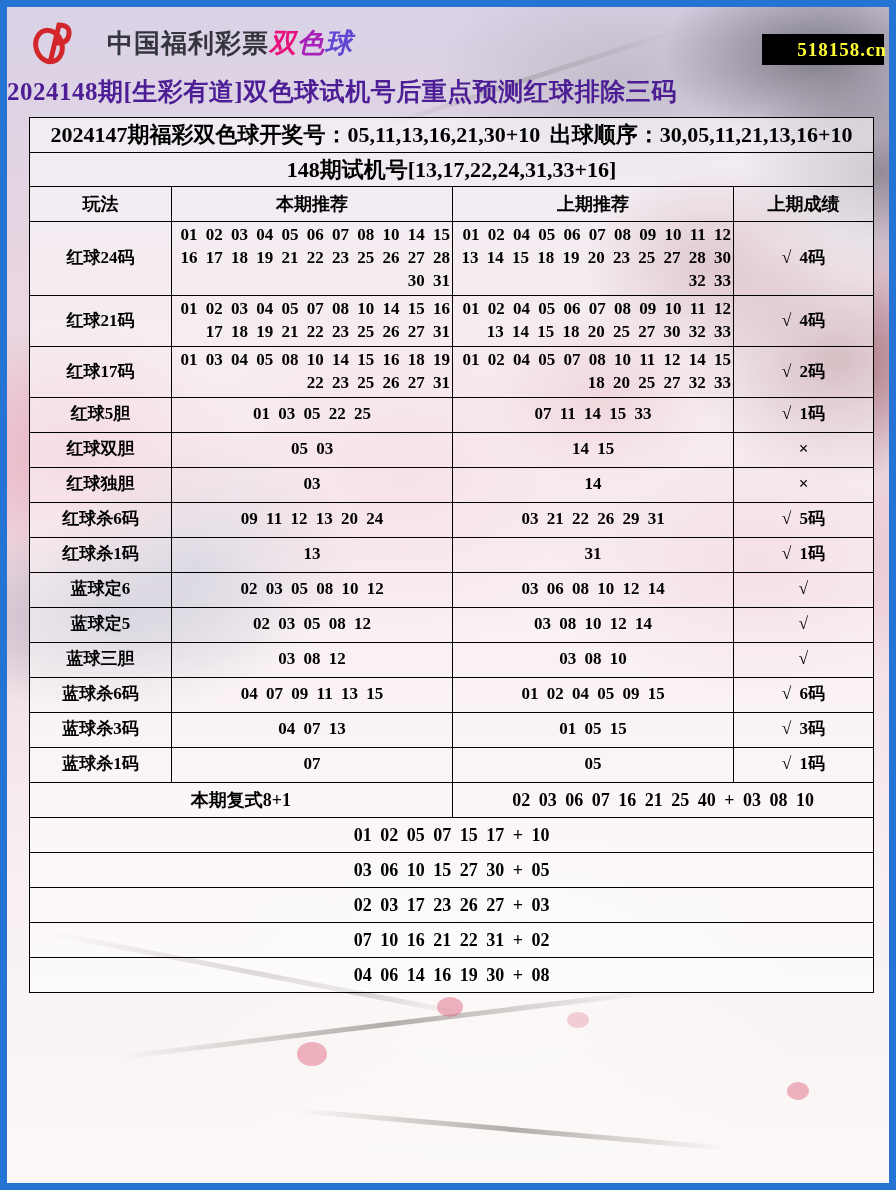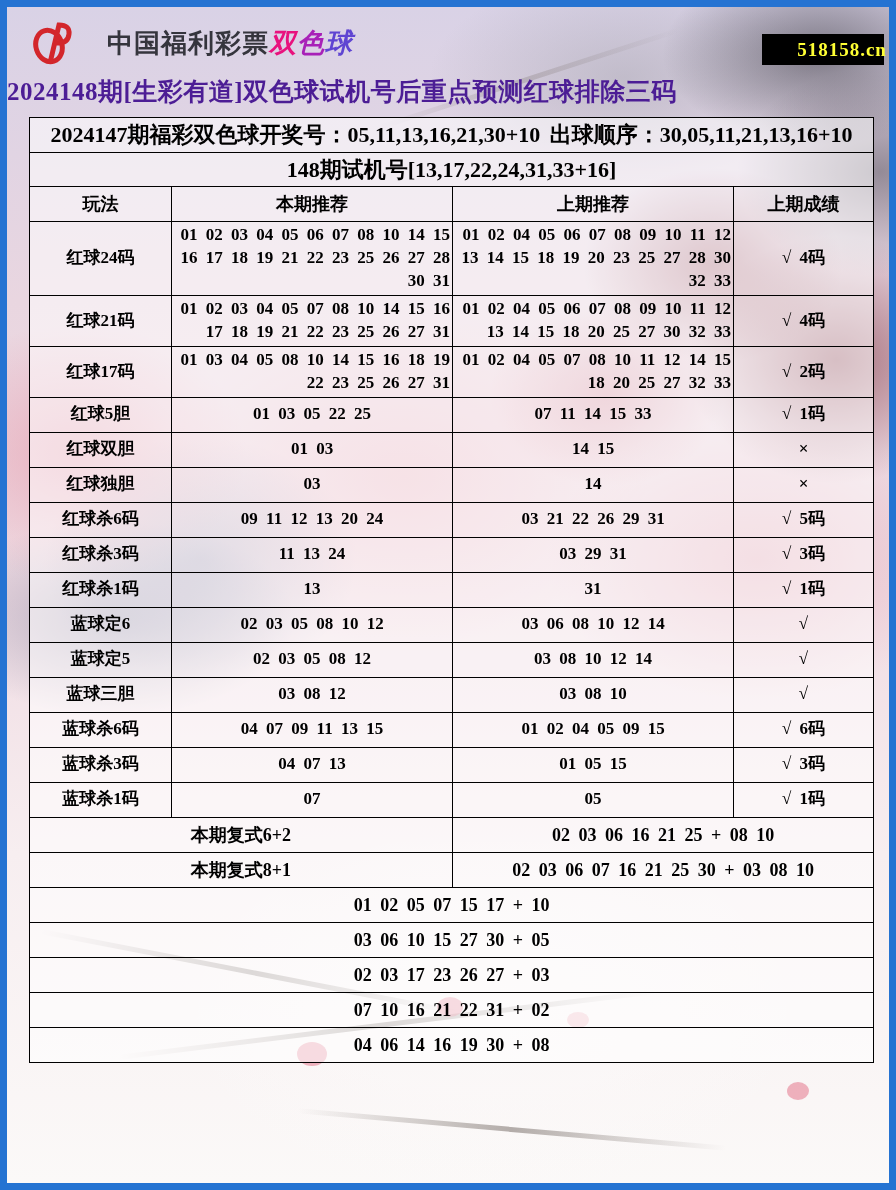--- a/index.html
+++ b/index.html
@@ -129,45 +129,39 @@
 
     <tr>
       <td class="play">红球5胆</td>
       <td class="cur">01 03 05 22 25</td>
       <td class="prev">07 11 14 15 33</td>
       <td class="res">√ 1码</td>
     </tr>
 
     <tr>
       <td class="play">红球双胆</td>
-      <td class="cur">01 03</td>
+      <td class="cur">05 03</td>
       <td class="prev">14 15</td>
       <td class="res">×</td>
     </tr>
 
     <tr>
       <td class="play">红球独胆</td>
       <td class="cur">03</td>
       <td class="prev">14</td>
       <td class="res">×</td>
     </tr>
 
     <tr>
       <td class="play">红球杀6码</td>
       <td class="cur">09 11 12 13 20 24</td>
       <td class="prev">03 21 22 26 29 31</td>
       <td class="res">√ 5码</td>
     </tr>
 
-    <tr>
-      <td class="play">红球杀3码</td>
-      <td class="cur">11 13 24</td>
-      <td class="prev">03 29 31</td>
-      <td class="res">√ 3码</td>
-    </tr>
 
     <tr>
       <td class="play">红球杀1码</td>
       <td class="cur">13</td>
       <td class="prev">31</td>
       <td class="res">√ 1码</td>
     </tr>
 
     <tr>
       <td class="play">蓝球定6</td>
@@ -206,28 +200,24 @@
     </tr>
 
     <tr>
       <td class="play">蓝球杀1码</td>
       <td class="cur">07</td>
       <td class="prev">05</td>
       <td class="res">√ 1码</td>
     </tr>
 
 
-    <tr>
-      <td class="fl" colspan="2">本期复式6+2</td>
-      <td class="fn" colspan="2">02 03 06 16 21 25 + 08 10</td>
-    </tr>
 
     <tr>
       <td class="fl" colspan="2">本期复式8+1</td>
-      <td class="fn" colspan="2">02 03 06 07 16 21 25 30 + 03 08 10</td>
+      <td class="fn" colspan="2">02 03 06 07 16 21 25 40 + 03 08 10</td>
     </tr>
 
 
     <tr>
       <td class="full" colspan="4">01 02 05 07 15 17 + 10</td>
     </tr>
 
     <tr>
       <td class="full" colspan="4">03 06 10 15 27 30 + 05</td>
     </tr>

